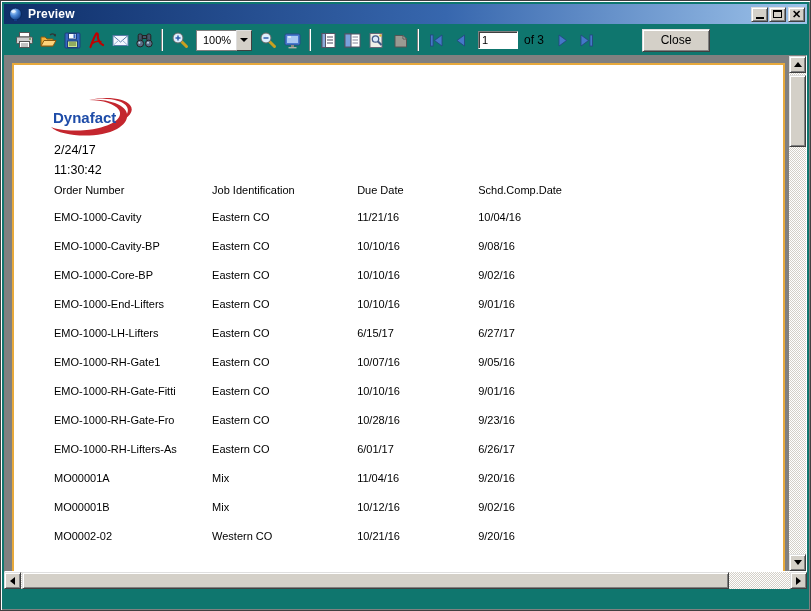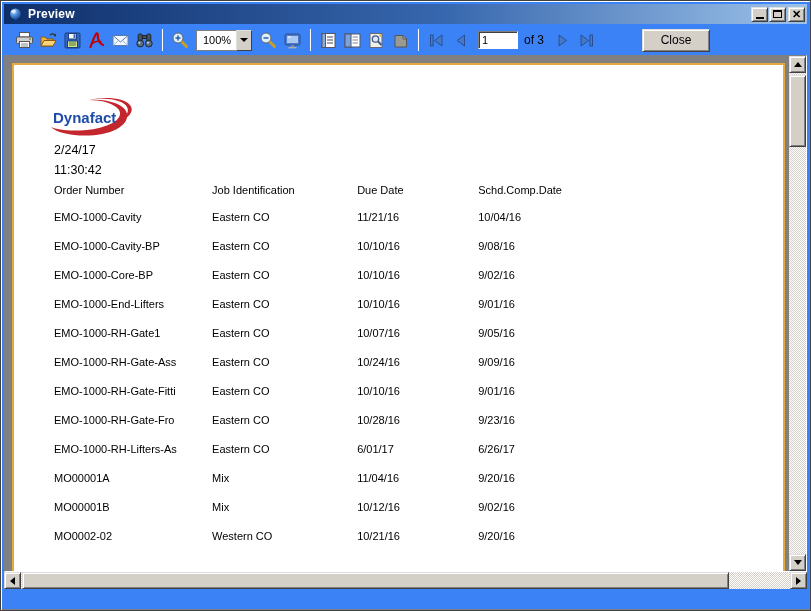--- a/index.html
+++ b/index.html
@@ -1,18 +1,18 @@
 <!DOCTYPE html>
 <html><head>
 <meta charset="utf-8">
 <style>
   * { margin:0; padding:0; box-sizing:border-box; }
   html,body { width:811px; height:611px; overflow:hidden;
     font-family:"Liberation Sans","DejaVu Sans",sans-serif; }
-  #window { position:relative; width:811px; height:611px; background:#3b82f6;
+  #window { position:relative; width:811px; height:611px; background:#0f766e;
     border:1px solid #404040; box-shadow: inset 1px 1px 0 #fff, inset -1px -1px 0 #808080; }
 
   
   .raised { background:#d4d0c8; border:1px solid; border-color:#dfdfdf #404040 #404040 #dfdfdf;
     box-shadow: inset 1px 1px 0 #fff, inset -1px -1px 0 #808080; }
 
   
   .titlebar { position:absolute; left:3px; right:3px; top:3px; height:20px;
     background:linear-gradient(to right,#0f2f6a,#3767ae 55%,#9ec3ea);
     display:flex; align-items:center; padding:0 2px 0 4px; }
@@ -342,30 +342,30 @@
               <span class="c2">10/10/16</span>
               <span class="c3">9/02/16</span>
             </div>
               <div class="trow">
               <span class="c0">EMO-1000-End-Lifters</span>
               <span class="c1">Eastern CO</span>
               <span class="c2">10/10/16</span>
               <span class="c3">9/01/16</span>
             </div>
               <div class="trow">
+              <span class="c0">EMO-1000-LH-Lifters</span>
+              <span class="c1">Eastern CO</span>
+              <span class="c2">6/15/17</span>
+              <span class="c3">6/27/17</span>
+            </div>
+              <div class="trow">
               <span class="c0">EMO-1000-RH-Gate1</span>
               <span class="c1">Eastern CO</span>
               <span class="c2">10/07/16</span>
               <span class="c3">9/05/16</span>
-            </div>
-              <div class="trow">
-              <span class="c0">EMO-1000-RH-Gate-Ass</span>
-              <span class="c1">Eastern CO</span>
-              <span class="c2">10/24/16</span>
-              <span class="c3">9/09/16</span>
             </div>
               <div class="trow">
               <span class="c0">EMO-1000-RH-Gate-Fitti</span>
               <span class="c1">Eastern CO</span>
               <span class="c2">10/10/16</span>
               <span class="c3">9/01/16</span>
             </div>
               <div class="trow">
               <span class="c0">EMO-1000-RH-Gate-Fro</span>
               <span class="c1">Eastern CO</span>

